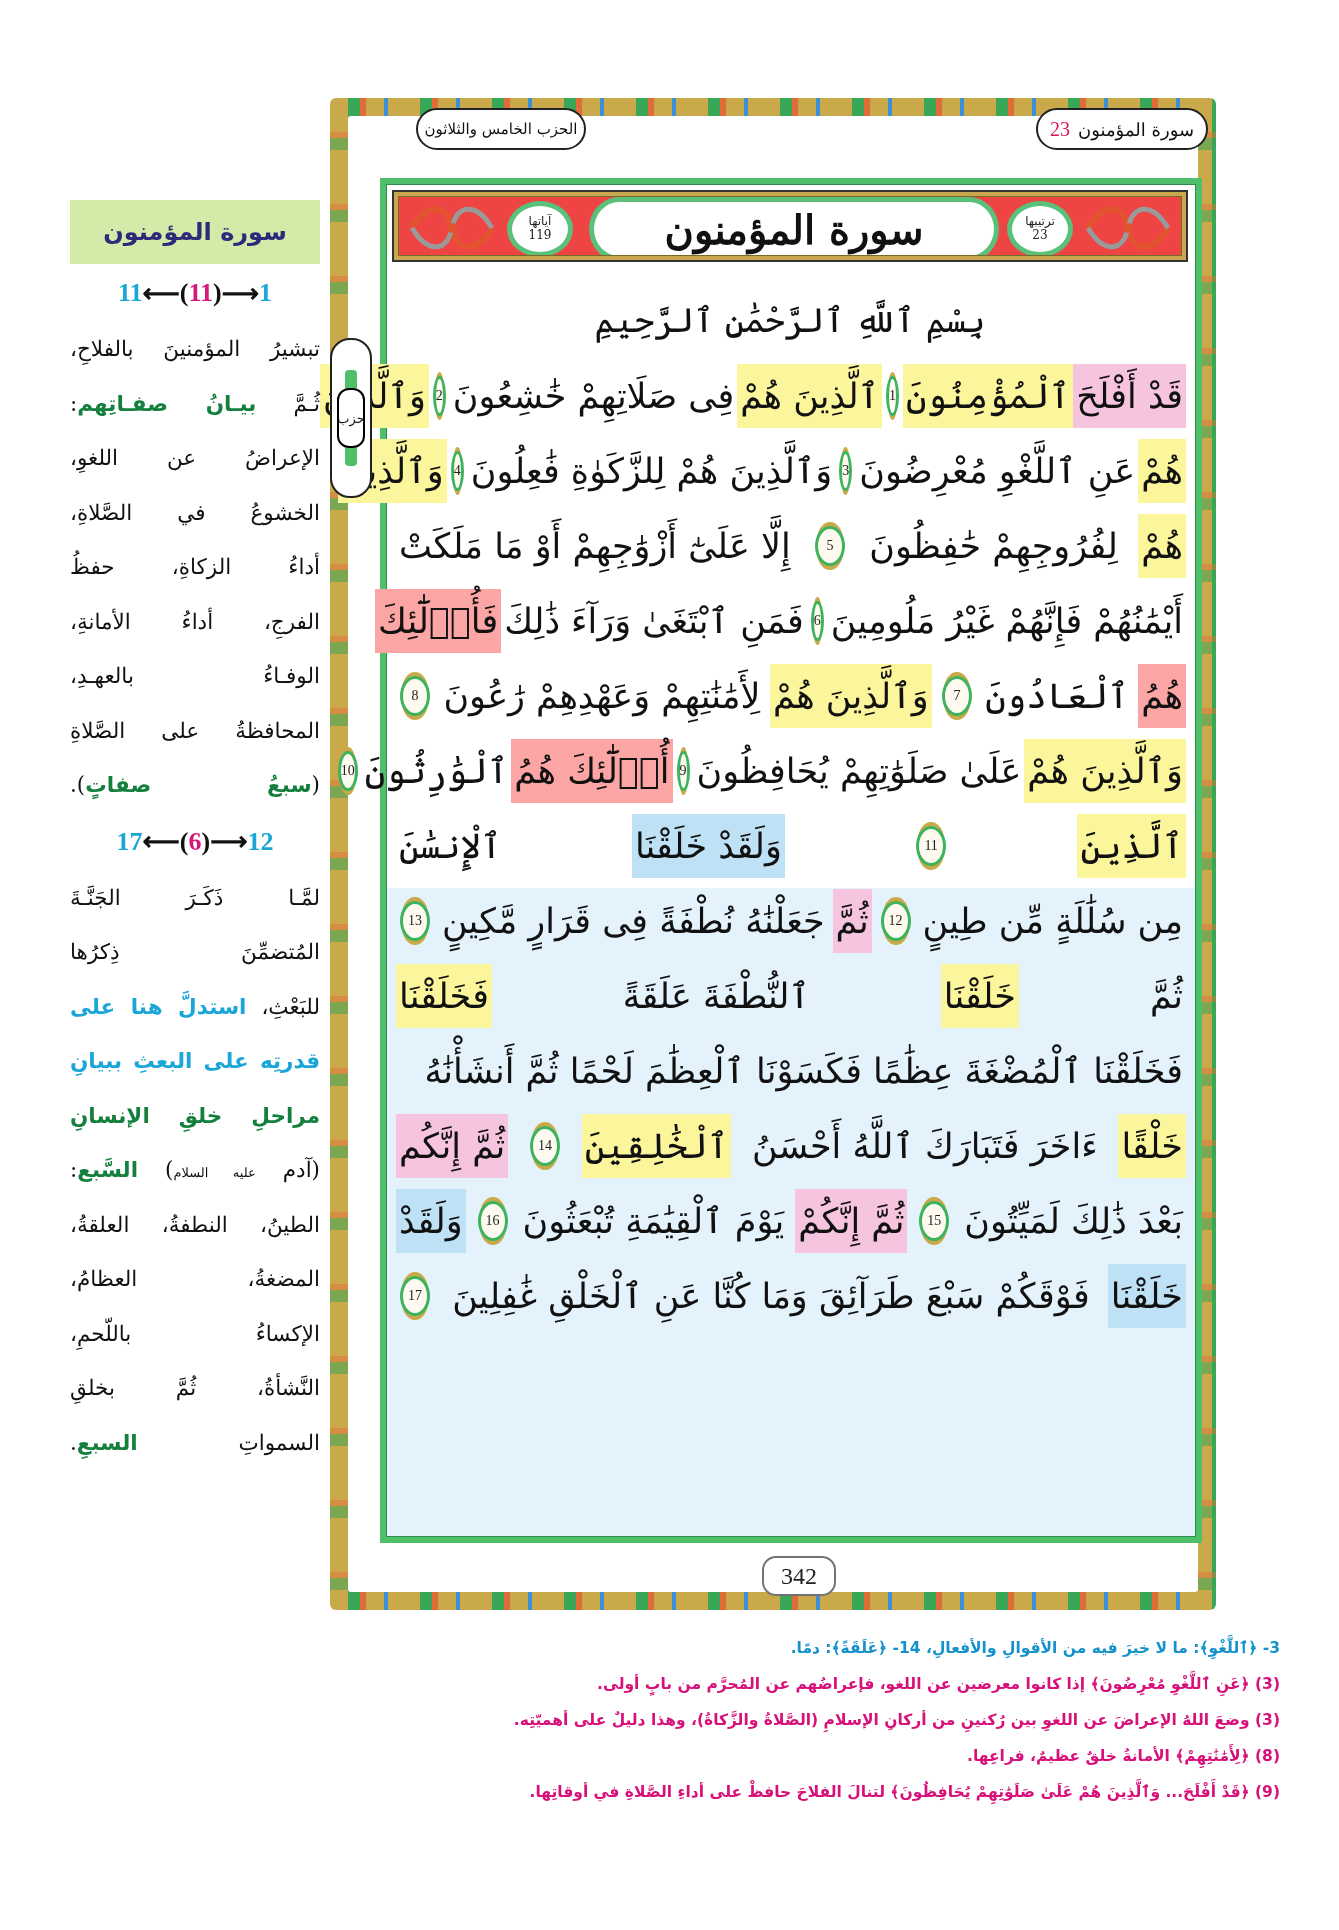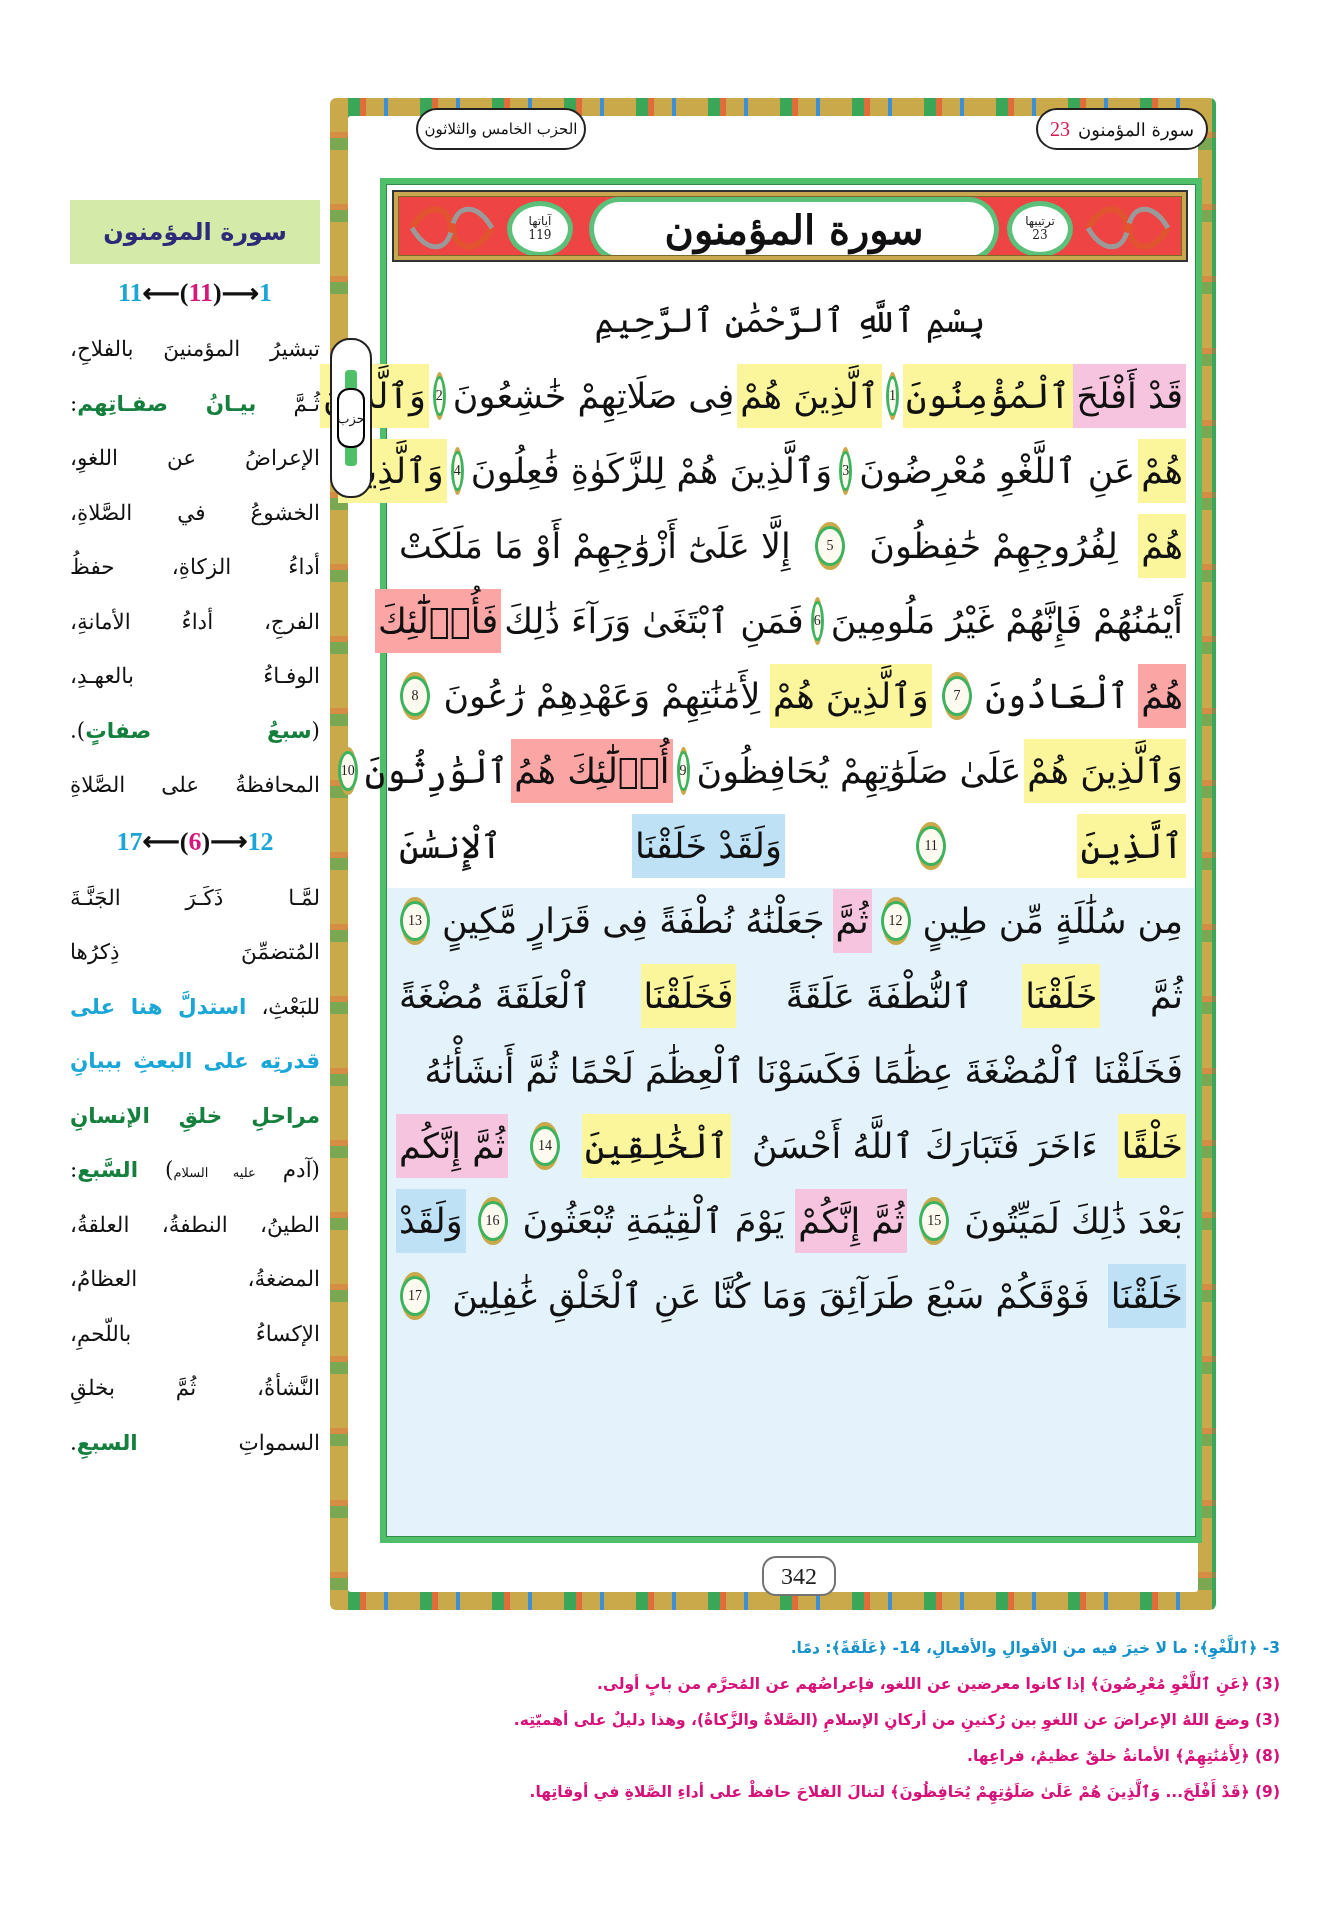--- a/index.html
+++ b/index.html
@@ -233,21 +233,20 @@
       <span class="ayah">12</span>
       <span class="seg hl-pink">ثُمَّ</span>
       <span class="seg">جَعَلْنَٰهُ نُطْفَةً فِى قَرَارٍ مَّكِينٍ</span>
       <span class="ayah">13</span>
     </div>
     <div class="vline" style="flex-direction: row;">
       <span class="seg">ثُمَّ</span>
       <span class="seg hl-yellow">خَلَقْنَا</span>
       <span class="seg">ٱلنُّطْفَةَ عَلَقَةً</span>
       <span class="seg hl-yellow">فَخَلَقْنَا</span>
-      <span class="seg">ٱلْعَلَقَةَ مُضْغَةً</span>
     </div>
     <div class="vline" style="flex-direction: row;">
       <span class="seg">فَخَلَقْنَا ٱلْمُضْغَةَ عِظَٰمًا فَكَسَوْنَا ٱلْعِظَٰمَ لَحْمًا ثُمَّ أَنشَأْنَٰهُ</span>
     </div>
     <div class="vline" style="flex-direction: row;">
       <span class="seg hl-yellow">خَلْقًا</span>
       <span class="seg">ءَاخَرَ فَتَبَارَكَ ٱللَّهُ أَحْسَنُ</span>
       <span class="seg hl-yellow">ٱلْخَٰلِقِينَ</span>
       <span class="ayah">14</span>
       <span class="seg hl-pink">ثُمَّ إِنَّكُم</span>
@@ -285,22 +284,22 @@
     <span class="end">1</span>
   </div>
   <div id="side1">
       <div class="sline"><span>تبشيرُ المؤمنينَ بالفلاحِ،</span></div>
       <div class="sline"><span>ثُـمَّ </span><span class="pink">بيـانُ صفـاتِهم</span><span>:</span></div>
       <div class="sline"><span>الإعراضُ عن اللغوِ،</span></div>
       <div class="sline"><span>الخشوعُ في الصَّلاةِ،</span></div>
       <div class="sline"><span>أداءُ الزكاةِ، حفظُ</span></div>
       <div class="sline"><span>الفرجِ، أداءُ الأمانةِ،</span></div>
       <div class="sline"><span>الوفـاءُ بالعهـدِ،</span></div>
+      <div class="sline"><span>المحافظةُ على الصَّلاةِ</span></div>
       <div class="sline"><span>(</span><span class="pink">سبعُ صفاتٍ</span><span>).</span></div>
-      <div class="sline"><span>المحافظةُ على الصَّلاةِ</span></div>
     </div>
   <div class="range">
     <span class="end">17</span>
     <span>⟵</span>
     <span>(</span>
       <span class="count">6</span>
       <span>)</span>
     <span>⟶</span>
     <span class="end">12</span>
   </div>

